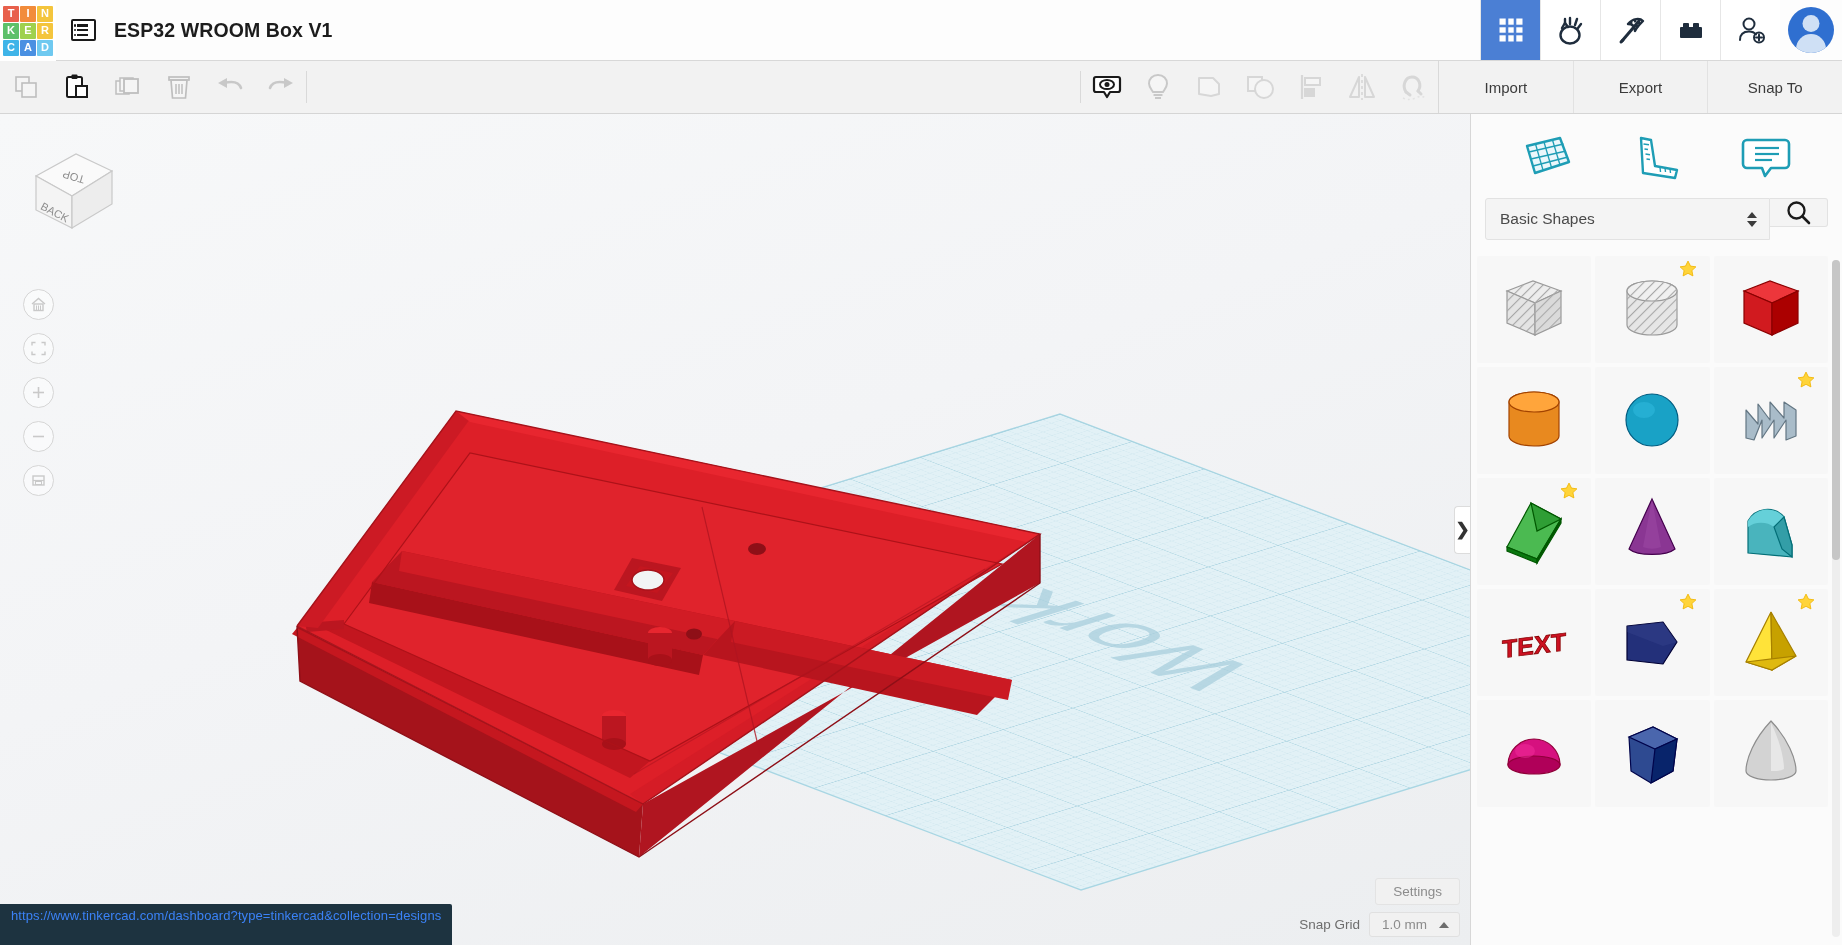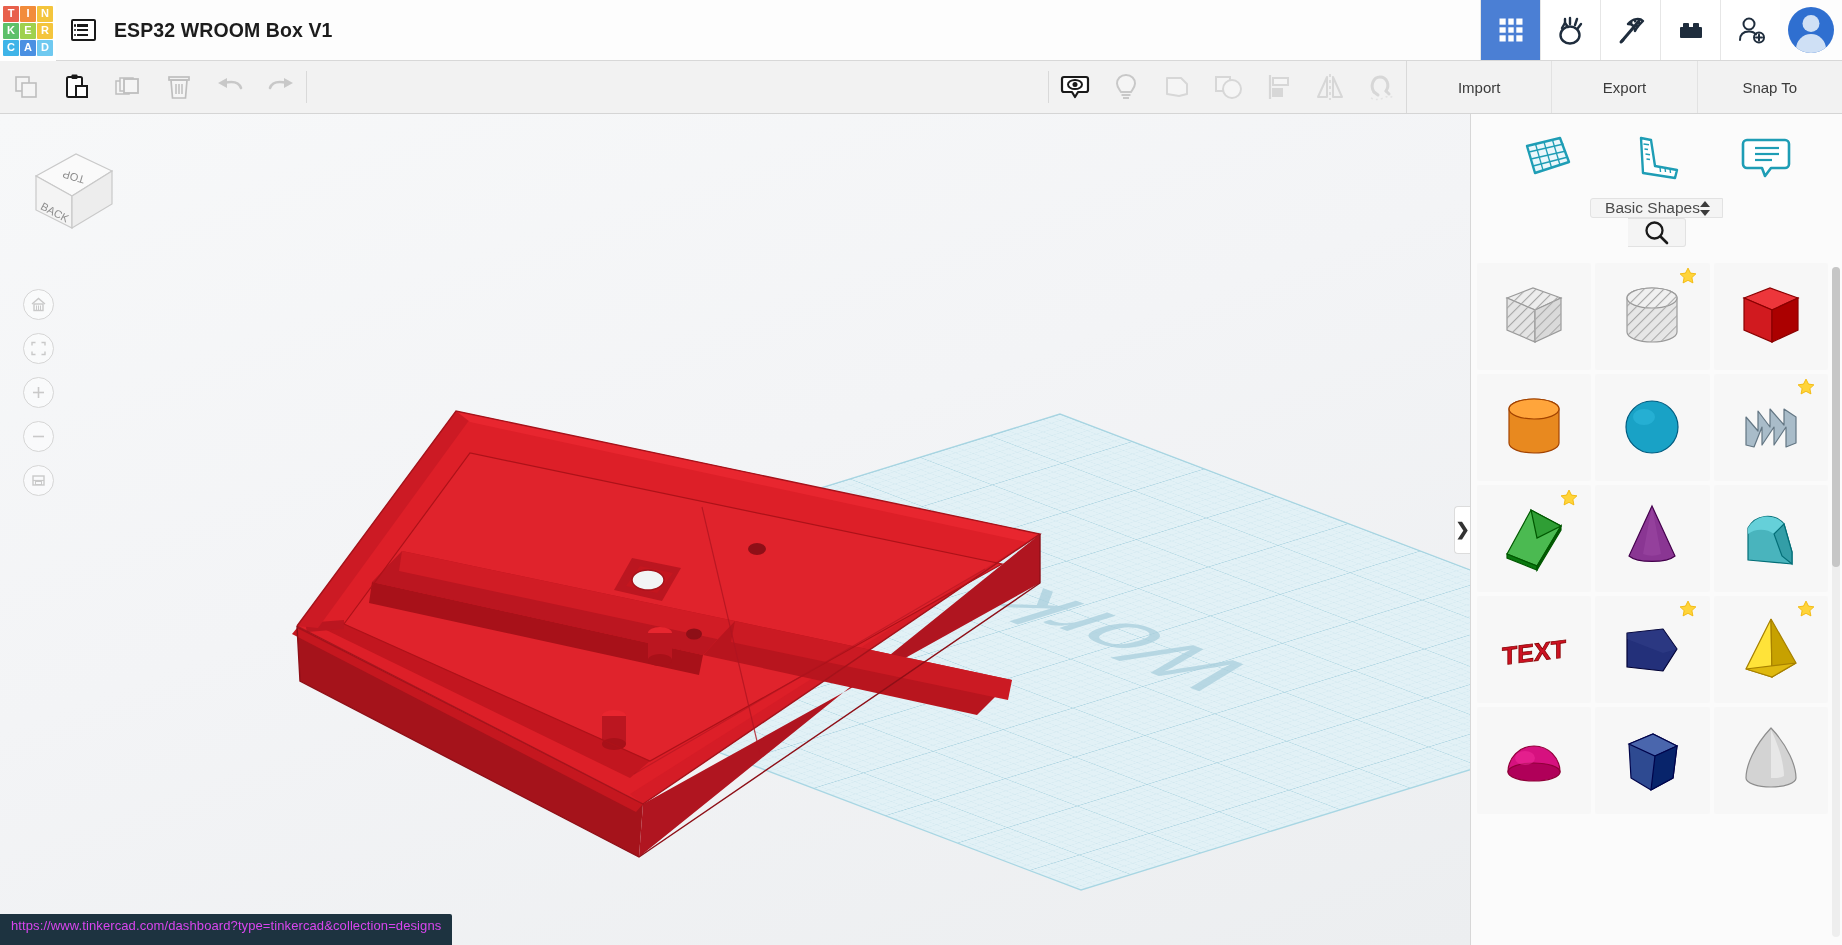--- a/index.html
+++ b/index.html
@@ -99,21 +99,21 @@
   }
   .tb-group { display: flex; align-items: stretch; }
   .tb-btn {
     width: 51px; display: flex; align-items: center; justify-content: center;
     cursor: pointer;
   }
   .tb-btn.dim { opacity: 0.3; cursor: default; }
   .tb-sep { width: 1px; background: #d9d9d9; margin: 10px 0; }
   .tb-flex { flex: 1; }
   .tb-right {
-    display: flex; align-items: stretch; width: 436px;
+    display: flex; align-items: stretch; width: 404px;
     border-left: 1px solid #d9d9d9; background: #f2f2f2;
   }
   .tb-text-btn {
     flex: 1; display: flex; align-items: center; justify-content: center;
     font-size: 15px; color: #3b3b3b; cursor: pointer;
     border-right: 1px solid #e2e2e2;
   }
   .tb-text-btn:last-child { border-right: none; }
 
   
@@ -152,22 +152,22 @@
     padding: 4px 10px 4px 12px; font-size: 13.5px; color: #8c8c8c;
     display: flex; align-items: center; gap: 12px; cursor: pointer;
   }
   .caret-up {
     width: 0; height: 0; border-left: 5px solid transparent;
     border-right: 5px solid transparent; border-bottom: 6px solid #6d6d6d;
   }
   
   .urlbar {
     position: absolute; left: 0; bottom: 0;
-    background: #1d3340; color: #d946ef;
-    font-size: 13px; padding: 4px 11px 12px 11px;
+    background: #1d3340; color: #3b82f6;
+    font-size: 13px; padding: 4px 11px 22px 11px;
     white-space: nowrap; border-top-right-radius: 2px;
     letter-spacing: 0.1px;
   }
   
   .panel-collapse {
     position: absolute; right: 0; top: 50%; transform: translateY(-50%);
     width: 16px; height: 48px; background: #fff;
     border: 1px solid #dcdcdc; border-right: none;
     border-radius: 4px 0 0 4px;
     display: flex; align-items: center; justify-content: center;
@@ -182,21 +182,21 @@
     border-left: 1px solid #d7d7d7;
     display: flex; flex-direction: column;
     position: relative; z-index: 12;
   }
   .rp-iconrow {
     height: 84px; display: flex; align-items: center; justify-content: space-around;
     background: #fbfbfb; padding: 0 22px;
   }
   .rp-icon { cursor: pointer; display: flex; align-items: center; justify-content: center; }
   .rp-searchrow {
-    display: flex; align-items: center; padding: 0 14px 12px 14px; gap: 0; flex-direction: column;
+    display: flex; align-items: flex-start; padding: 0 14px 12px 14px; gap: 0;
   }
   .rp-select {
     flex: 1; background: #f4f4f4; border: 1px solid #e2e2e2; border-radius: 3px 0 0 3px;
     display: flex; align-items: center; justify-content: space-between;
     padding: 0 12px 0 14px; height: 42px; font-size: 15.5px; color: #4a4a4a;
     cursor: pointer;
   }
   .spin { display: flex; flex-direction: column; gap: 3px; align-items: center; }
   .spin .tri-u { width: 0; height: 0; border-left: 5px solid transparent; border-right: 5px solid transparent; border-bottom: 6px solid #3b3b3b; }
   .spin .tri-d { width: 0; height: 0; border-left: 5px solid transparent; border-right: 5px solid transparent; border-top: 6px solid #3b3b3b; }
@@ -565,20 +565,30 @@
         </div>
         <div class="navbtn">
           <svg width="17" height="17" viewBox="0 0 17 17">
             <rect x="3" y="4" width="11" height="9" fill="none" stroke="#c9c9c9" stroke-width="1.4"></rect>
             <line x1="3" y1="8.5" x2="14" y2="8.5" stroke="#c9c9c9" stroke-width="1.2"></line>
             <rect x="5.5" y="9.5" width="6" height="3" fill="none" stroke="#c9c9c9" stroke-width="1"></rect>
           </svg>
         </div>
       </div>
 
+      <div class="canvas-foot">
+        <div class="settings-btn">Settings</div>
+        <div class="snaprow">
+          <div class="snaplbl">Snap Grid</div>
+          <div class="snapsel">
+            <span>1.0 mm</span>
+            <span class="caret-up"></span>
+          </div>
+        </div>
+      </div>
 
       <div class="urlbar">https://www.tinkercad.com/dashboard?type=tinkercad&amp;collection=designs</div>
 
       <div class="panel-collapse">
         <span>❯</span>
       </div>
     </div>
 
     <div class="rpanel">
 

